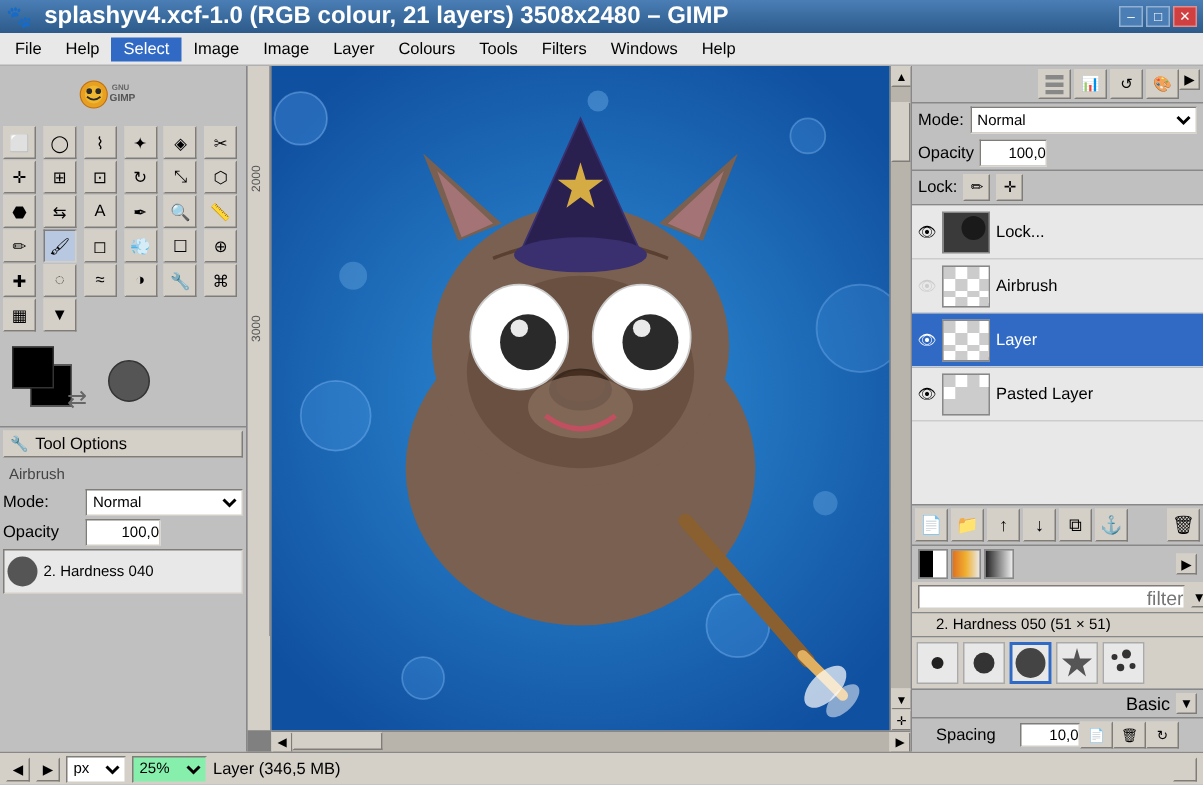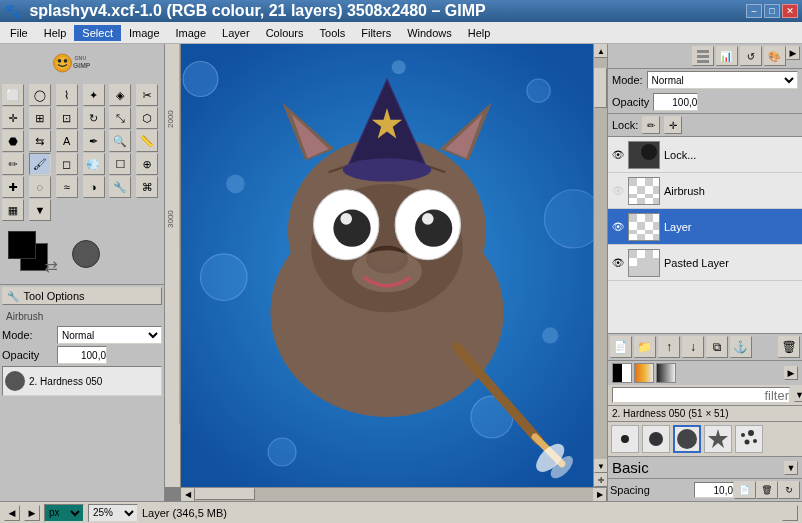--- a/index.html
+++ b/index.html
@@ -446,21 +446,21 @@
     }
     .filter-input {
       flex: 1;
       height: 16px;
       font-size: 13px;
       background: #fff;
       border: 1px inset #d4d0c8;
       text-align: right;
     }
     #brush-info {
-      padding: 2px 4px;
+      padding: 2px 16px;
       font-size: 10px;
       background: #d4d0c8;
       border-bottom: 1px solid #888;
     }
     #brush-grid {
       display: flex;
       gap: 3px;
       padding: 3px;
       background: #d4d0c8;
       flex-wrap: wrap;
@@ -472,21 +472,21 @@
       border: 1px solid #aaa;
       display: flex;
       align-items: center;
       justify-content: center;
       cursor: pointer;
     }
     .brush-item.active { border: 2px solid #316ac5; }
     #brushes-bottom {
       display: flex;
       align-items: center;
-      padding: 2px 2px;
+      padding: 2px 16px;
       background: #c0c0c0;
       border-top: 1px solid #888;
     }
     .spacing-label { font-size: 11px; flex: 1; }
     .spacing-input {
       width: 40px;
       font-size: 10px;
       height: 16px;
       background: #fff;
       border: 1px inset #d4d0c8;
@@ -522,28 +522,28 @@
       display: flex;
       align-items: center;
       justify-content: center;
       font-size: 9px;
       cursor: pointer;
     }
     .status-unit-select {
       font-size: 10px;
       height: 18px;
       width: 40px;
-      background: #0f766e;
+      background: #ffffff;
       border: 1px inset #d4d0c8;
     }
     .status-zoom-select {
       font-size: 10px;
       height: 18px;
       width: 50px;
-      background: #e5e5e5;
+      background: #86efac;
       border: 1px inset #d4d0c8;
     }
     .status-text {
       font-size: 11px;
       flex: 1;
     }
     .status-corner {
       width: 16px;
       height: 16px;
       background: #d4d0c8;
@@ -687,21 +687,21 @@
         <select class="option-select">
           <option>Normal</option>
         </select>
       </div>
       <div class="option-row">
         <span class="option-label">Opacity</span>
         <input type="text" class="option-input" value="100,0" style="">
       </div>
       <div class="brush-preview">
         <div class="brush-circle"></div>
-        <span style="font-size:10px;">2. Hardness 050</span>
+        <span style="font-size:10px;">2. Hardness 040</span>
       </div>
     </div>
   </div>
 
   <div id="canvas-area">
     <div id="canvas-row">
       <div id="ruler-left">
         <svg width="16" height="100%" style="height:380px;">
           <line x1="15" y1="0" x2="15" y2="100%" stroke="#888" stroke-width="1"></line>
           <text x="4" y="80" font-size="8" fill="#555" transform="rotate(-90, 8, 80)">2000</text>
@@ -956,21 +956,21 @@
         <div class="brush-item">
           <svg width="24" height="24" viewBox="0 0 24 24">
             <circle cx="6" cy="8" r="2" fill="#333"></circle>
             <circle cx="14" cy="6" r="3" fill="#333"></circle>
             <circle cx="10" cy="15" r="2.5" fill="#333"></circle>
             <circle cx="18" cy="14" r="2" fill="#333"></circle>
           </svg>
         </div>
       </div>
       <div style="display:flex;align-items:center;padding:2px 4px;background:#c0c0c0;border-top:1px solid #888;gap:4px;">
-        <span style="font-size:15px;flex:1;">Basic</span>
+        <span style="font-size:12px;flex:1;text-align:right;">Basic</span>
         <div class="panel-expand-btn">▼</div>
       </div>
       <div id="brushes-bottom">
         <span class="spacing-label">Spacing</span>
         <input type="text" class="spacing-input" value="10,0" style="">
         <div class="brushes-btn">📄</div>
         <div class="brushes-btn">🗑</div>
         <div class="brushes-btn">↻</div>
       </div>
     </div>

